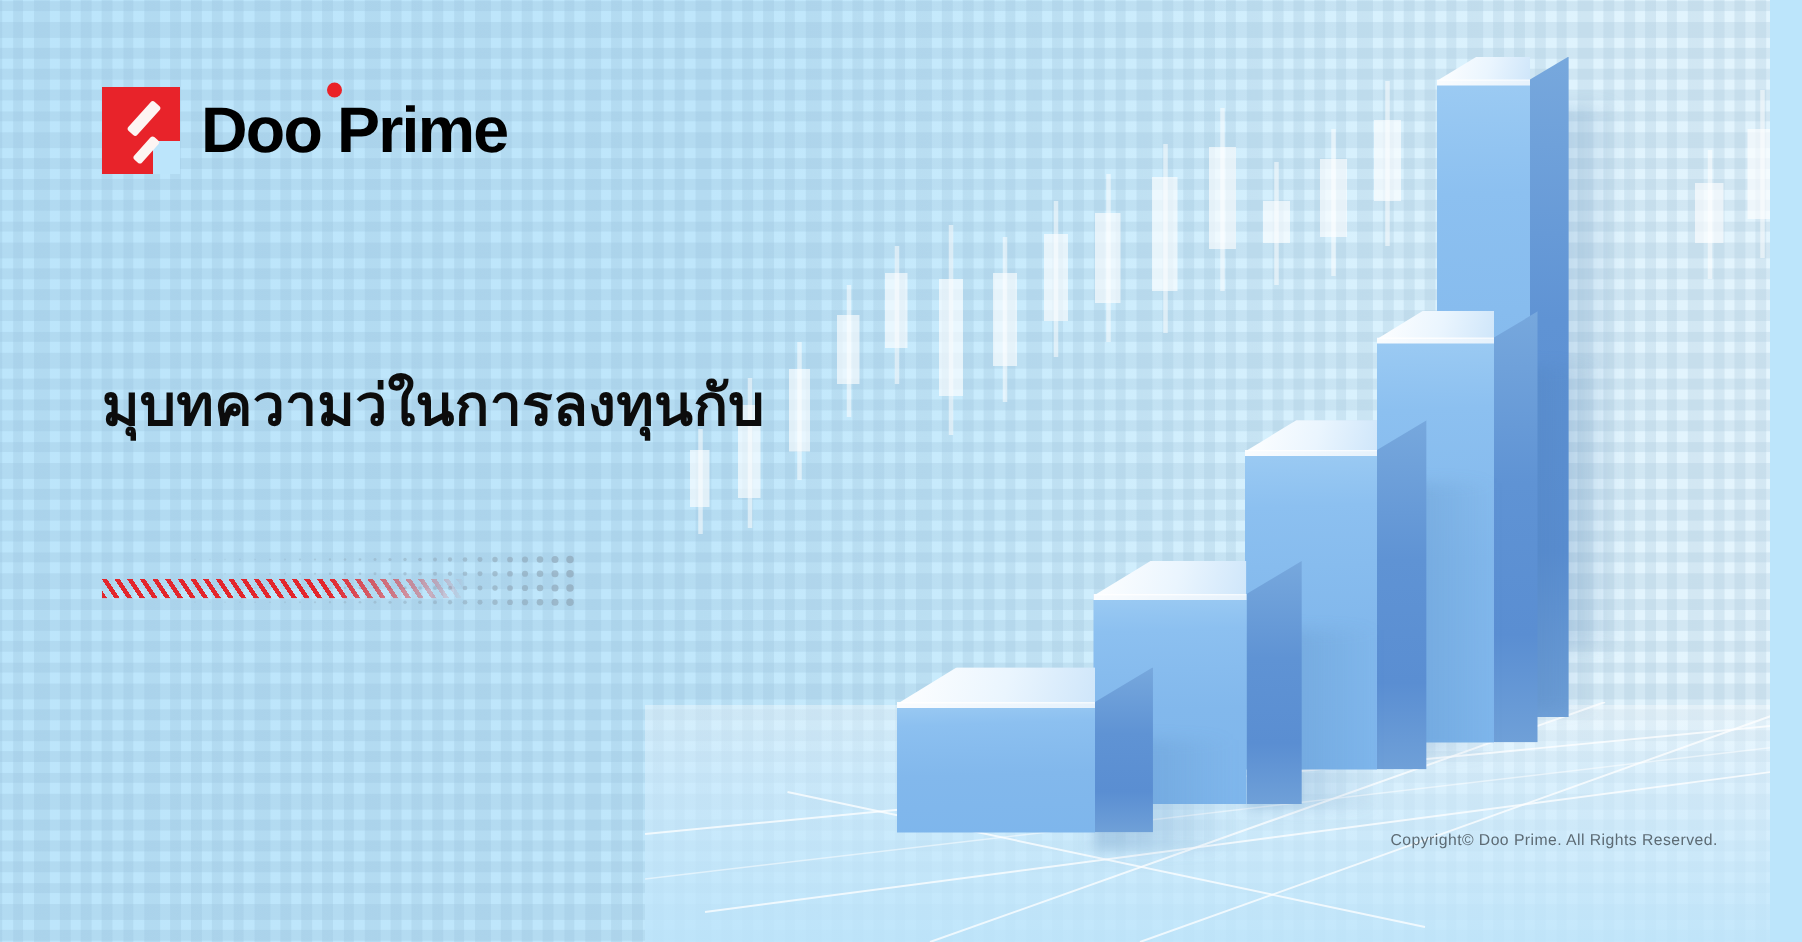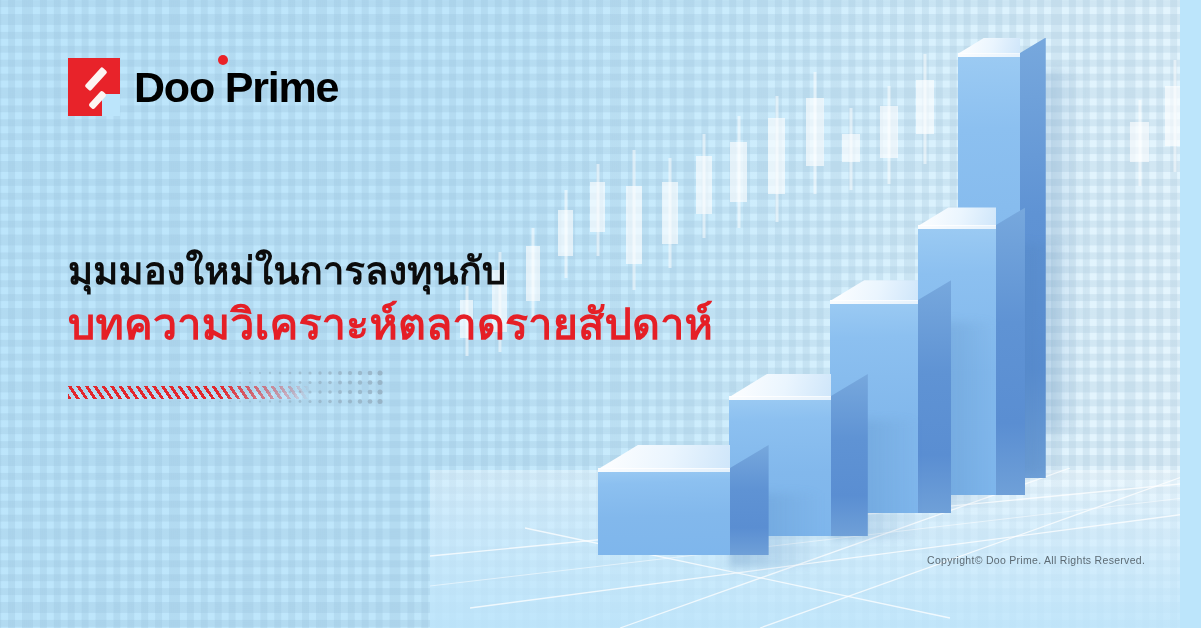--- a/index.html
+++ b/index.html
@@ -292,22 +292,21 @@
     <div class="logo-mark">
       <div class="cut" style="right:0;bottom:0;width:18px;height:22px;"></div>
       <div class="slash" style="left:24px;top:8px;width:8px;height:26px;transform:rotate(42deg);"></div>
       <div class="slash" style="left:26px;top:32px;width:7px;height:20px;transform:rotate(42deg);"></div>
     </div>
     <div class="logo-text">Doo Prime</div>
     <div class="logo-dot"></div>
   </div>
 
   <div class="headline">
-    <div class="h-line1">มุมมองใหม่ในการลงทุนกับ</div>
-    <div class="h-line2">บทความวิเคราะห์ตลาดรายสัปดาห์</div>
+    <div class="h-line1">มุบทความว่ในการลงทุนกับ</div>
   </div>
 
   <div class="deco">
     <svg class="deco-dots" viewBox="0 0 262 40">
       <g fill="#8fa7b8" id="dotgrid">
           <circle cx="4" cy="5" r="0.50" opacity="0.18"></circle>
           <circle cx="14" cy="5" r="0.50" opacity="0.20"></circle>
           <circle cx="24" cy="5" r="0.51" opacity="0.22"></circle>
           <circle cx="34" cy="5" r="0.53" opacity="0.24"></circle>
           <circle cx="44" cy="5" r="0.55" opacity="0.26"></circle>

